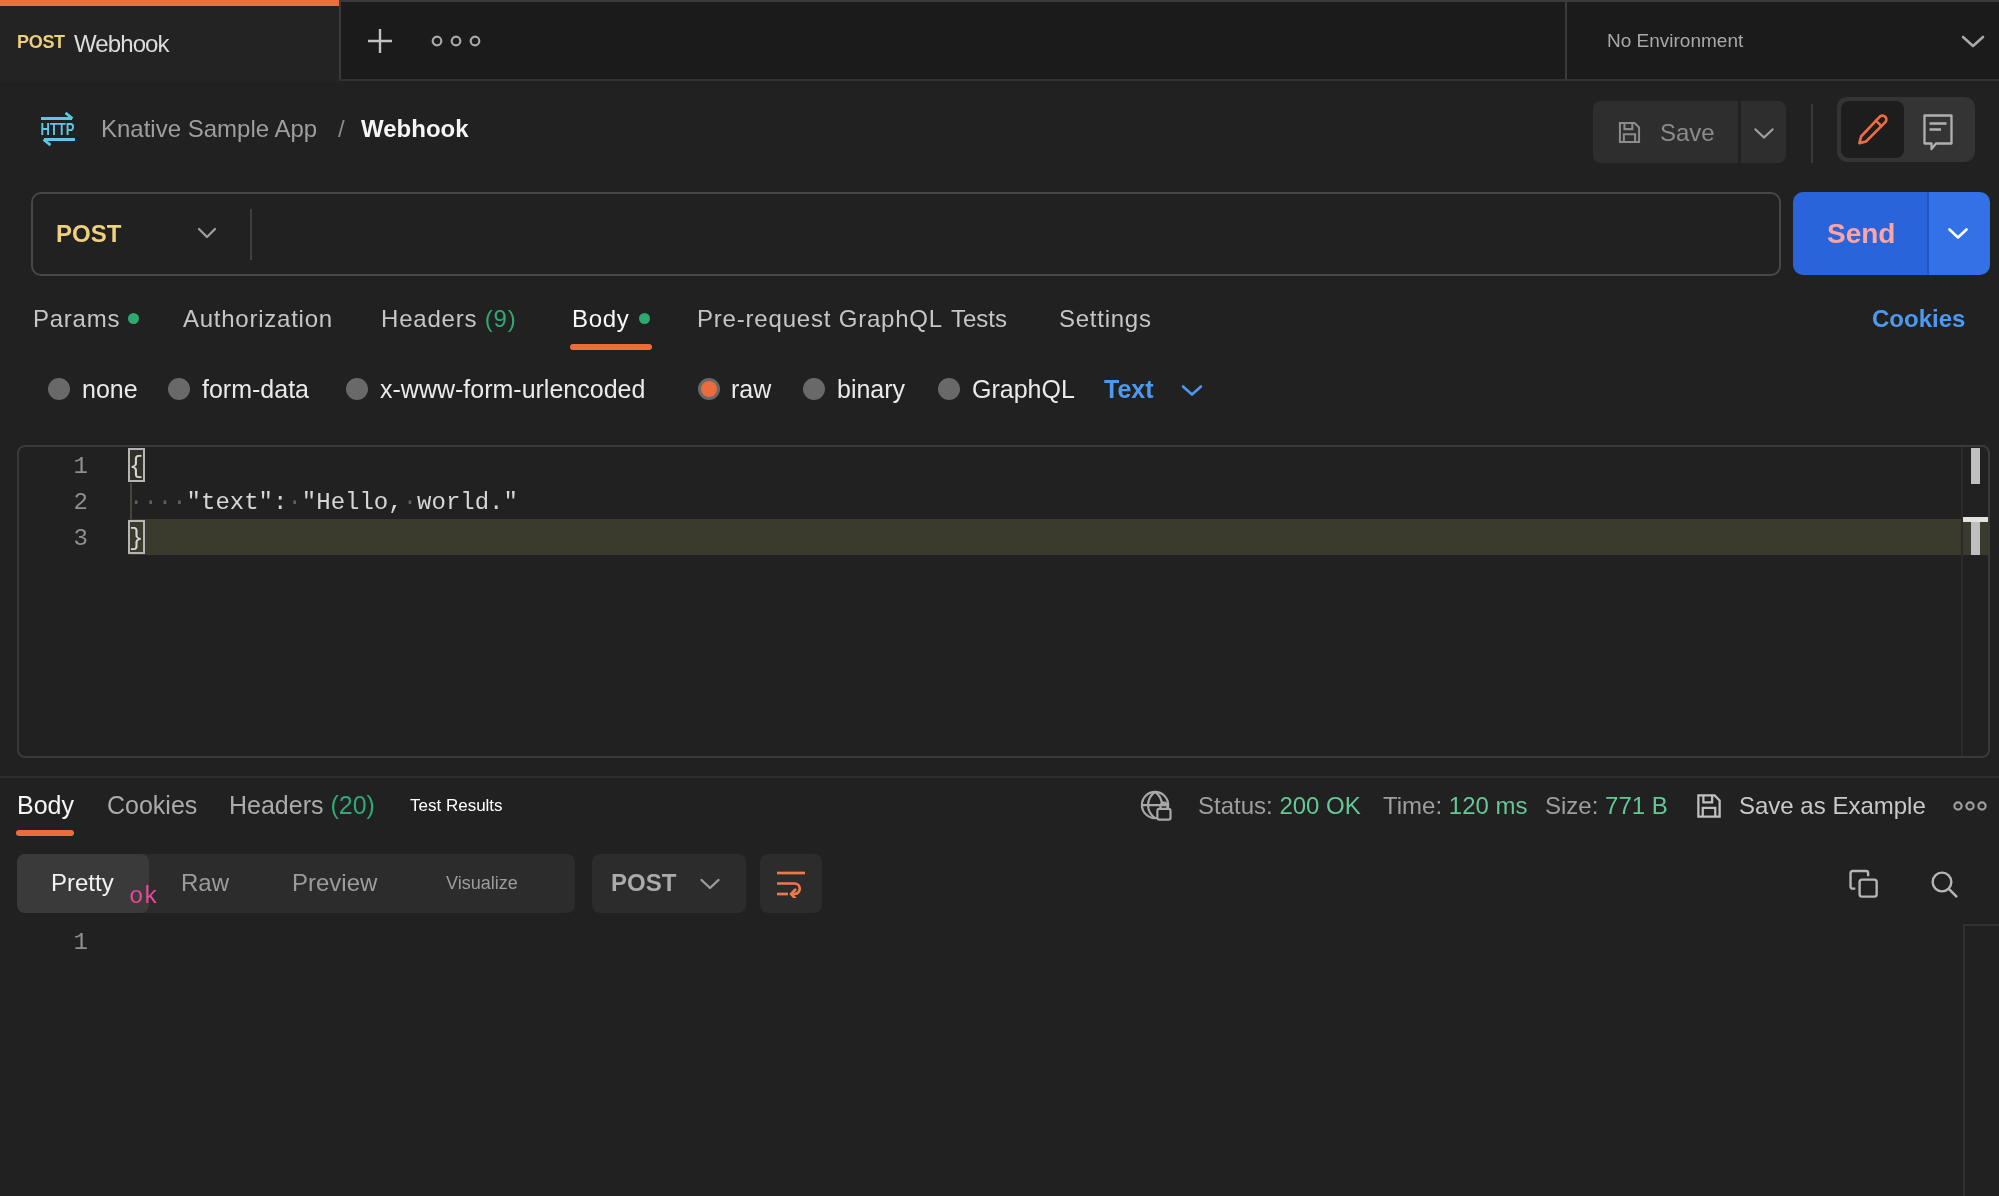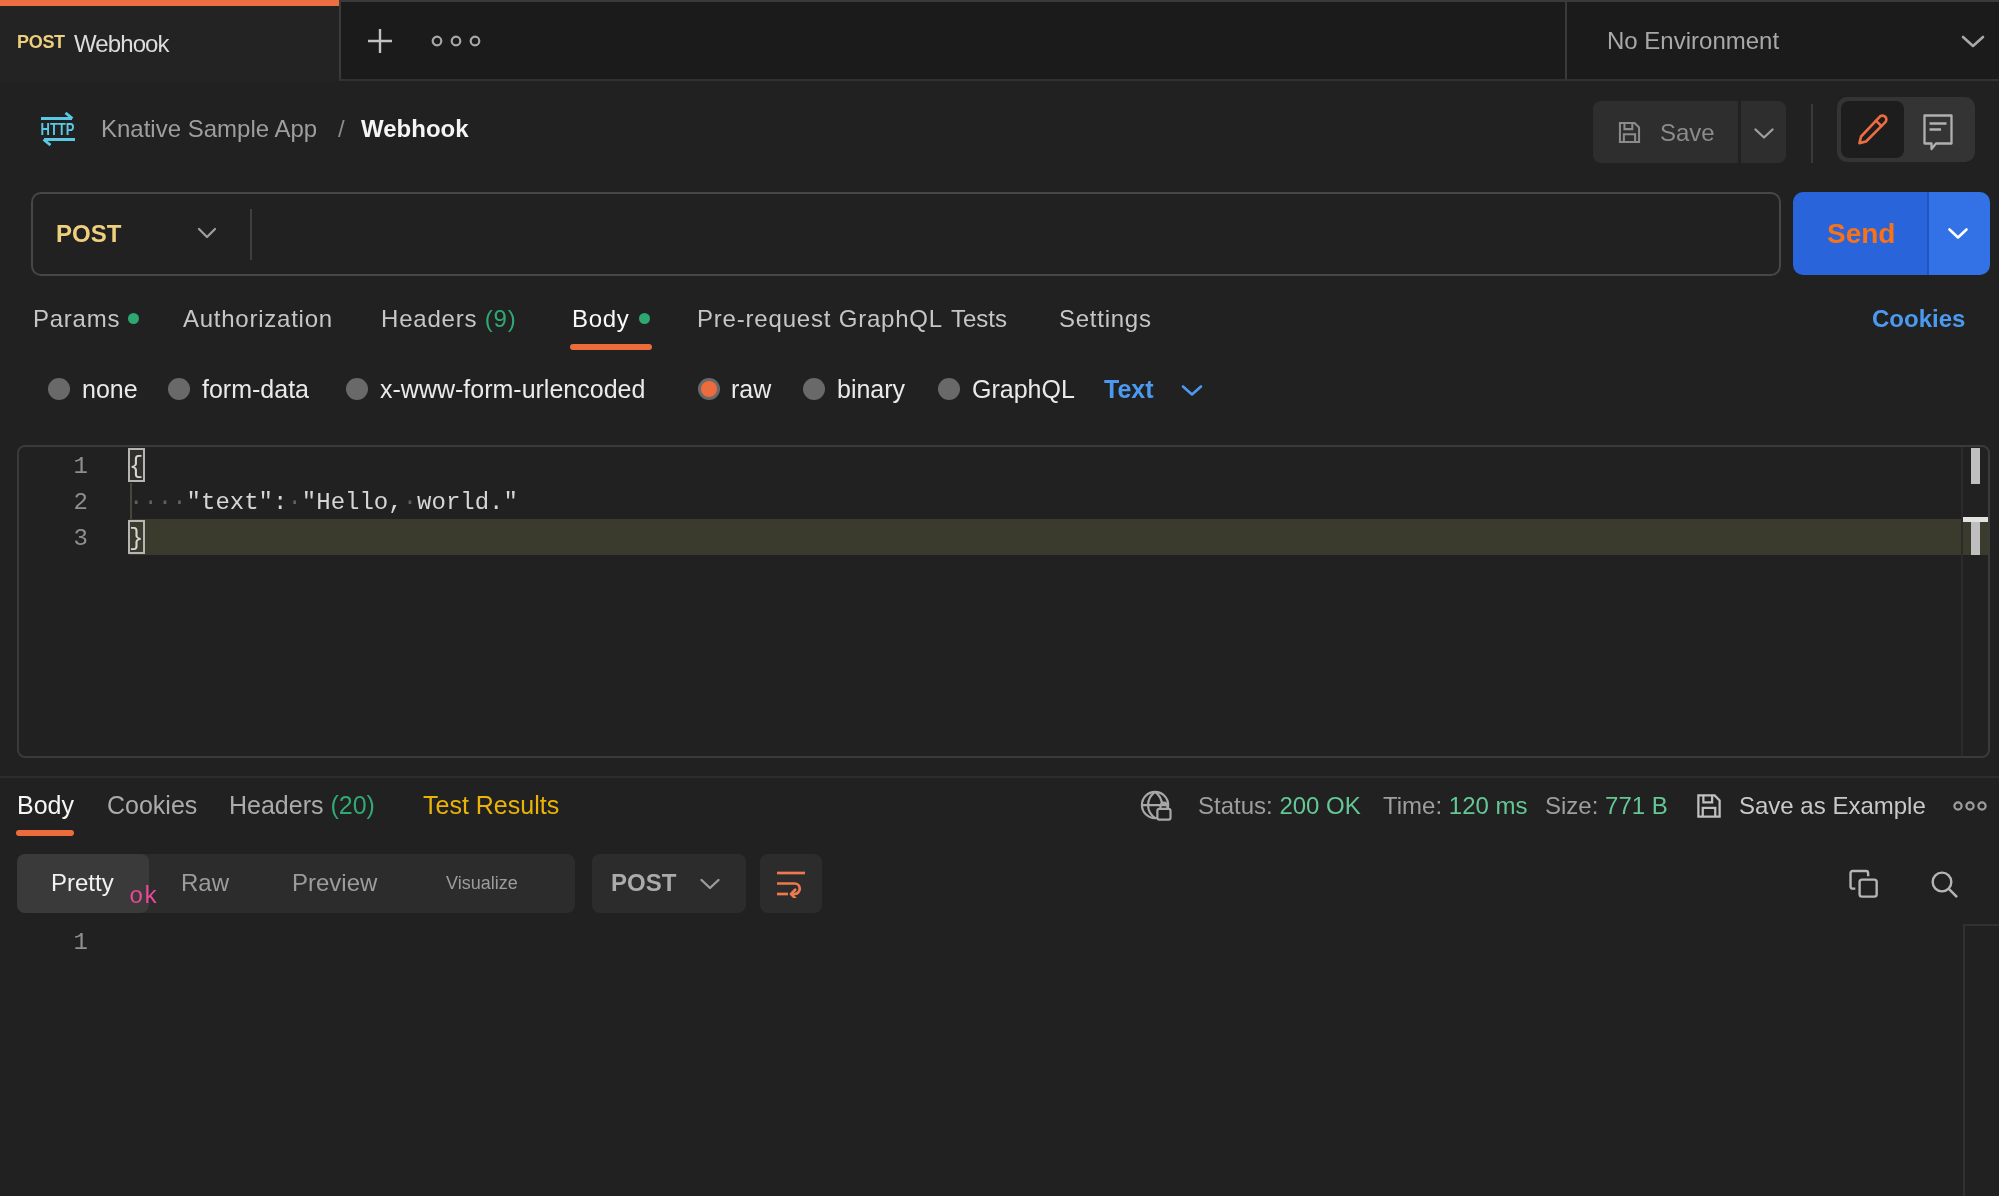--- a/index.html
+++ b/index.html
@@ -17,21 +17,21 @@
 <svg class="ab" style="left:367px;top:28px" width="26" height="26" viewBox="0 0 26 26">
       <path d="M13 1v24M1 13h24" stroke="#C2C2C2" stroke-width="2.4"></path>
     </svg>
 <svg class="ab" style="left:430px;top:34px" width="52" height="14" viewBox="0 0 52 14">
       <g fill="none" stroke="#A8A8A8" stroke-width="2.2">
         <circle cx="7" cy="7" r="4.3"></circle>
         <circle cx="26" cy="7" r="4.3"></circle>
         <circle cx="45" cy="7" r="4.3"></circle>
       </g>
     </svg>
-<div class="t" style="left:1607px;top:29px;font-size:24px;color:#A8A8A8;line-height:24px">No Environment</div>
+<div class="t" style="left:1607px;top:29px;font-size:19px;color:#A8A8A8;line-height:24px">No Environment</div>
 <svg class="ab" style="left:1960px;top:34px" width="26" height="15" viewBox="0 0 26 15">
       <path d="M3 3l10 9 10-9" stroke="#A8A8A8" stroke-width="2.6" fill="none" stroke-linecap="round" stroke-linejoin="round"></path>
     </svg>
 
 <svg class="ab" style="left:40px;top:110px" width="38" height="38" viewBox="0 0 38 38">
 <g stroke="#5BC8E4" stroke-width="2.8" fill="none">
         <path d="M1 8.5h31M25.5 2.8l7 5.7"></path>
         <path d="M35 29.5H4M10.5 35.2l-7-5.7"></path>
       </g>
 <text x="0.5" y="25" font-family="Liberation Sans, sans-serif" font-weight="bold" font-size="17" fill="#5BC8E4" textLength="34" lengthAdjust="spacingAndGlyphs">HTTP</text>
@@ -73,21 +73,21 @@
 <div class="t" style="left:56px;top:222px;font-size:24px;font-weight:700;color:#EDCF7E;line-height:24px">POST</div>
 <svg class="ab" style="left:197px;top:227px" width="20" height="12" viewBox="0 0 20 12">
       <path d="M2 2l8 8 8-8" stroke="#9E9E9E" stroke-width="2.3" fill="none" stroke-linecap="round" stroke-linejoin="round"></path>
     </svg>
 <div class="ab" style="left:250px;top:209px;width:2px;height:51px;background:#3F3F3F"></div>
 
 <div class="ab" style="left:1793px;top:192px;width:197px;height:83px;border-radius:10px;overflow:hidden">
       <div style="position:absolute;left:0;top:0;width:134px;height:83px;background:#2A64DA"></div>
       <div style="position:absolute;left:134px;top:0;width:63px;height:83px;background:#3372E6;border-left:2px solid #2056C4;box-sizing:border-box"></div>
     </div>
-<div class="t" style="left:1827px;top:222px;font-size:28px;font-weight:700;color:#f97316;line-height:24px">Send</div>
+<div class="t" style="left:1827px;top:222px;font-size:28px;font-weight:700;color:#fca5a5;line-height:24px">Send</div>
 <svg class="ab" style="left:1947px;top:227px" width="22" height="13" viewBox="0 0 22 13">
       <path d="M2.5 2.5l8.5 8 8.5-8" stroke="#fff" stroke-width="2.6" fill="none" stroke-linecap="round" stroke-linejoin="round"></path>
     </svg>
 
 <div class="t" style="left:33px;top:307px;font-size:24px;color:#C6C6C6;line-height:24px;letter-spacing:0.75px">Params</div>
 <div class="ab" style="left:128px;top:313px;width:11px;height:11px;border-radius:50%;background:#2EA871"></div>
 <div class="t" style="left:183px;top:307px;font-size:24px;color:#C6C6C6;line-height:24px;letter-spacing:0.75px">Authorization</div>
 <div class="t" style="left:381px;top:307px;font-size:24px;color:#C6C6C6;line-height:24px;letter-spacing:0.8px">Headers <span style="color:#31A873">(9)</span></div>
 <div class="t" style="left:572px;top:307px;font-size:24px;color:#FAFAFA;line-height:24px;letter-spacing:0.7px">Body</div>
 <div class="ab" style="left:639px;top:313px;width:11px;height:11px;border-radius:50%;background:#2EA871"></div>
@@ -127,21 +127,21 @@
 <div class="t" style="left:129px;top:449px;font-size:24px;color:#D6D6D6;line-height:36px;font-family:'Liberation Mono',monospace">{<br><span style="color:#5F5F5F">····</span>"text":<span style="color:#5F5F5F">·</span>"Hello,<span style="color:#5F5F5F">·</span>world."<br>}</div>
 <div class="ab" style="left:1971px;top:448px;width:9px;height:36px;background:#BFBFBF"></div>
 <div class="ab" style="left:1963px;top:517px;width:25px;height:5px;background:#E2E2E0"></div>
 <div class="ab" style="left:1971px;top:522px;width:9px;height:33px;background:#BFBFBF"></div>
 
 <div class="ab" style="left:0;top:776px;width:1999px;height:2px;background:#2D2D2D"></div>
 
 <div class="t" style="left:17px;top:793px;font-size:25px;color:#F5F5F5;line-height:25px">Body</div>
 <div class="t" style="left:107px;top:793px;font-size:25px;color:#ABABAB;line-height:25px">Cookies</div>
 <div class="t" style="left:229px;top:793px;font-size:25px;color:#ABABAB;line-height:25px">Headers <span style="color:#31A873">(20)</span></div>
-<div class="t" style="left:423px;top:793px;font-size:25px;color:#eab308;line-height:25px">Test Results</div>
+<div class="t" style="left:410px;top:793px;font-size:17px;color:#ffffff;line-height:25px">Test Results</div>
 <div class="ab" style="left:16px;top:830px;width:58px;height:6px;background:#ED6C3B;border-radius:3px"></div>
 
 <svg class="ab" style="left:1139px;top:789px" width="35" height="35" viewBox="0 0 24 24">
       <g stroke="#A8A8A8" stroke-width="1.5" fill="none">
         <circle cx="11" cy="11" r="9"></circle>
         <path d="M2 11h18M11 2c-3.2 2.4-4.8 5.6-4.8 9s1.6 6.6 4.8 9M11 2c3.2 2.4 4.8 5.6 4.8 9"></path>
       </g>
       <g>
         <rect x="12.6" y="13.6" width="9" height="7.4" rx="1.3" fill="#212121" stroke="#A8A8A8" stroke-width="1.5"></rect>
         <path d="M14.7 13.6v-1.8a2.4 2.4 0 0 1 4.8 0v1.8" stroke="#A8A8A8" stroke-width="1.5" fill="none"></path>

